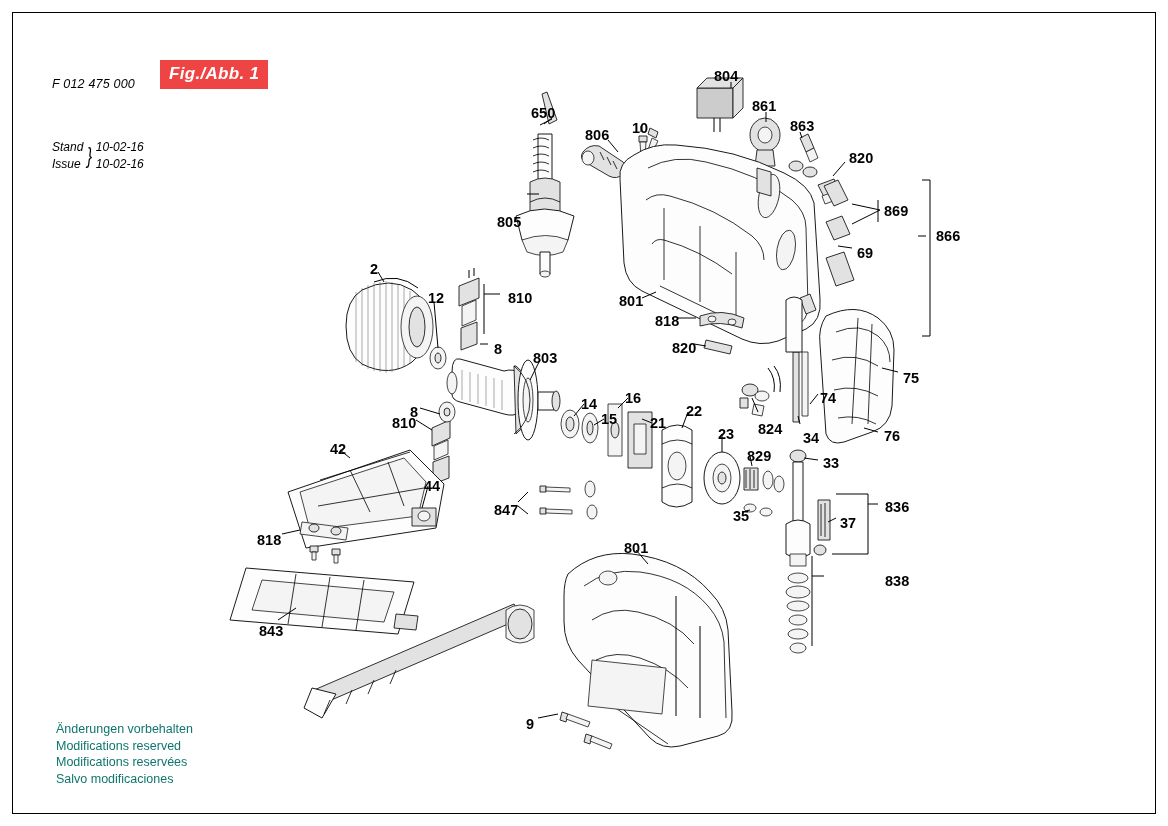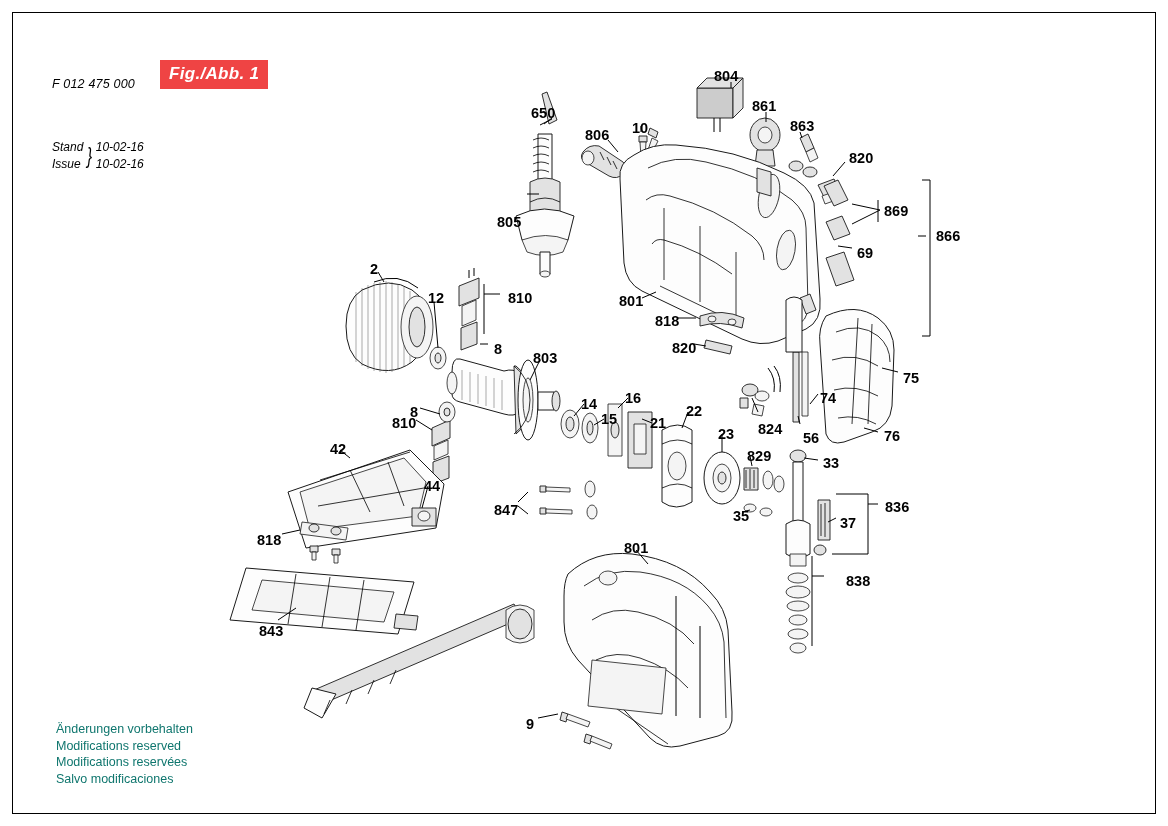--- a/index.html
+++ b/index.html
@@ -449,35 +449,35 @@
   <div class="callout" style="left:533px; top:350px;">803</div>
   <div class="callout" style="left:903px; top:370px;">75</div>
   <div class="callout" style="left:820px; top:390px;">74</div>
   <div class="callout" style="left:581px; top:396px;">14</div>
   <div class="callout" style="left:625px; top:390px;">16</div>
   <div class="callout" style="left:410px; top:404px;">8</div>
   <div class="callout" style="left:601px; top:411px;">15</div>
   <div class="callout" style="left:650px; top:415px;">21</div>
   <div class="callout" style="left:686px; top:403px;">22</div>
   <div class="callout" style="left:758px; top:421px;">824</div>
-  <div class="callout" style="left:803px; top:430px;">56</div>
+  <div class="callout" style="left:803px; top:430px;">34</div>
   <div class="callout" style="left:884px; top:428px;">76</div>
   <div class="callout" style="left:392px; top:415px;">810</div>
   <div class="callout" style="left:718px; top:426px;">23</div>
   <div class="callout" style="left:747px; top:448px;">829</div>
   <div class="callout" style="left:330px; top:441px;">42</div>
   <div class="callout" style="left:823px; top:455px;">33</div>
   <div class="callout" style="left:424px; top:478px;">44</div>
   <div class="callout" style="left:885px; top:499px;">836</div>
   <div class="callout" style="left:494px; top:502px;">847</div>
   <div class="callout" style="left:733px; top:508px;">35</div>
   <div class="callout" style="left:840px; top:515px;">37</div>
   <div class="callout" style="left:257px; top:532px;">818</div>
   <div class="callout" style="left:624px; top:540px;">801</div>
-  <div class="callout" style="left:830px; top:573px;padding-left:16px;">838</div>
+  <div class="callout" style="left:869px; top:573px;padding-left:16px;">838</div>
   <div class="callout" style="left:259px; top:623px;">843</div>
   <div class="callout" style="left:526px; top:716px;">9</div>
 
   <div class="footer-block">
     <div>Änderungen vorbehalten</div>
     <div>Modifications reserved</div>
     <div>Modifications reservées</div>
     <div>Salvo modificaciones</div>
   </div>
 

